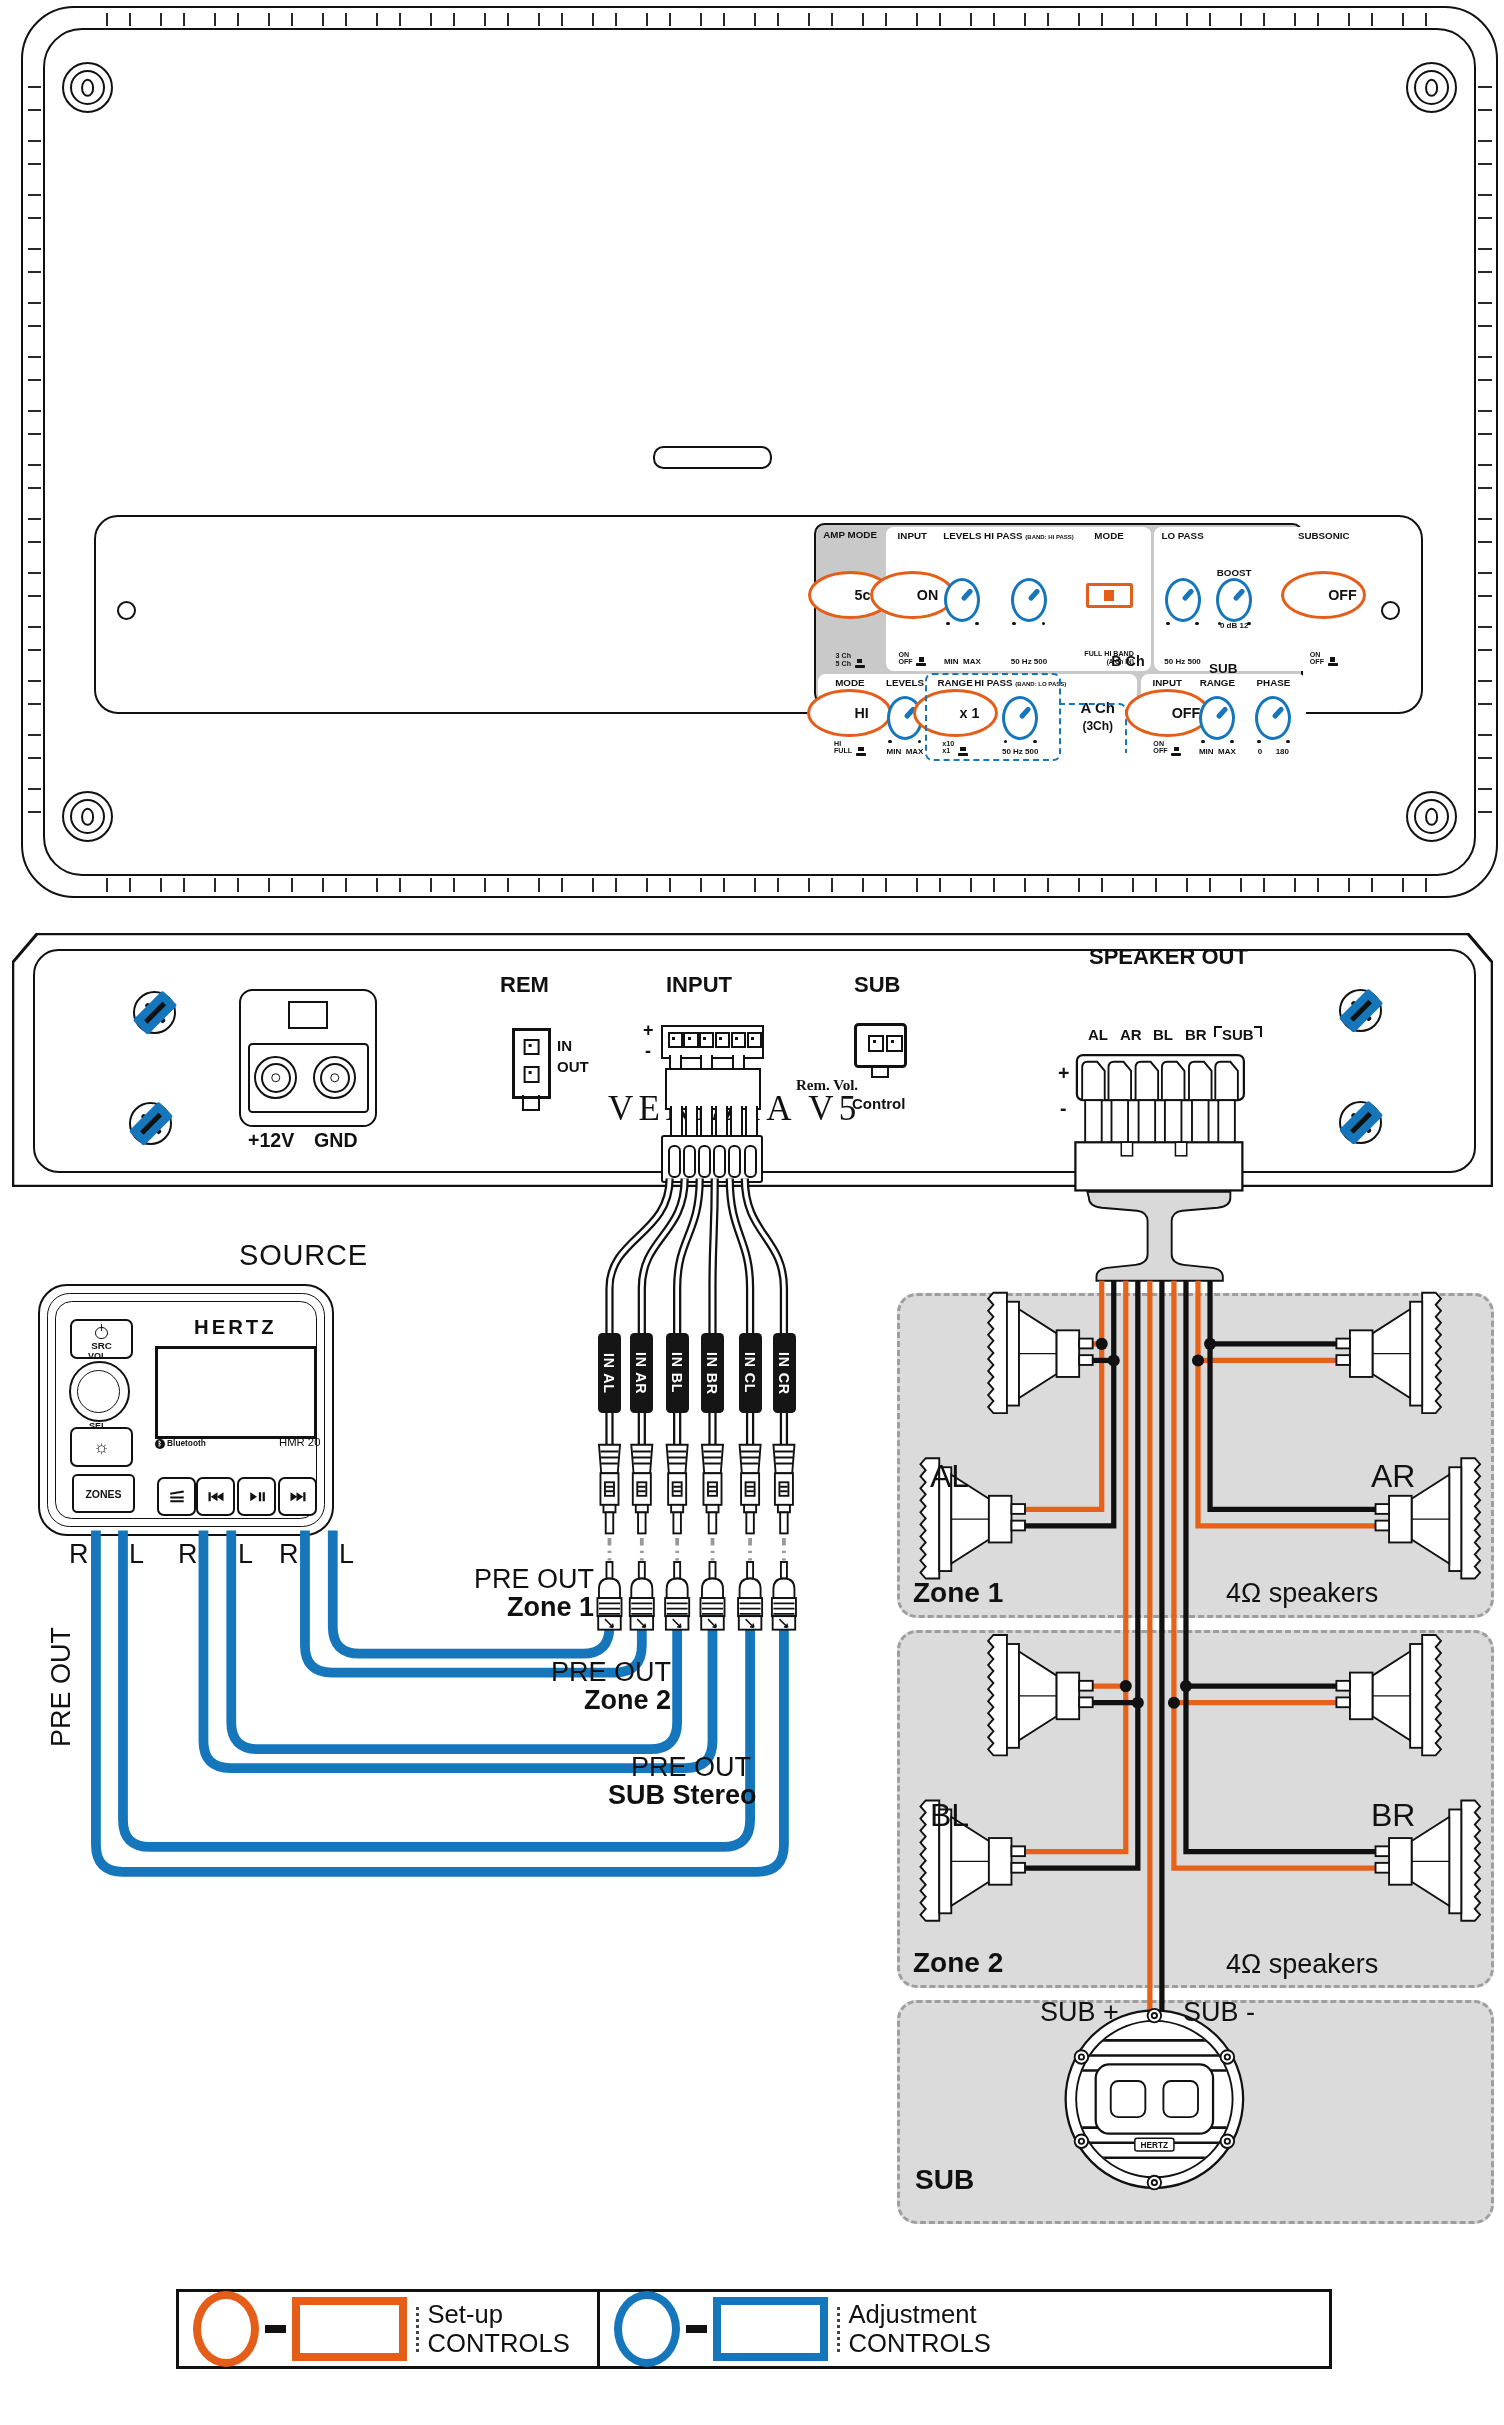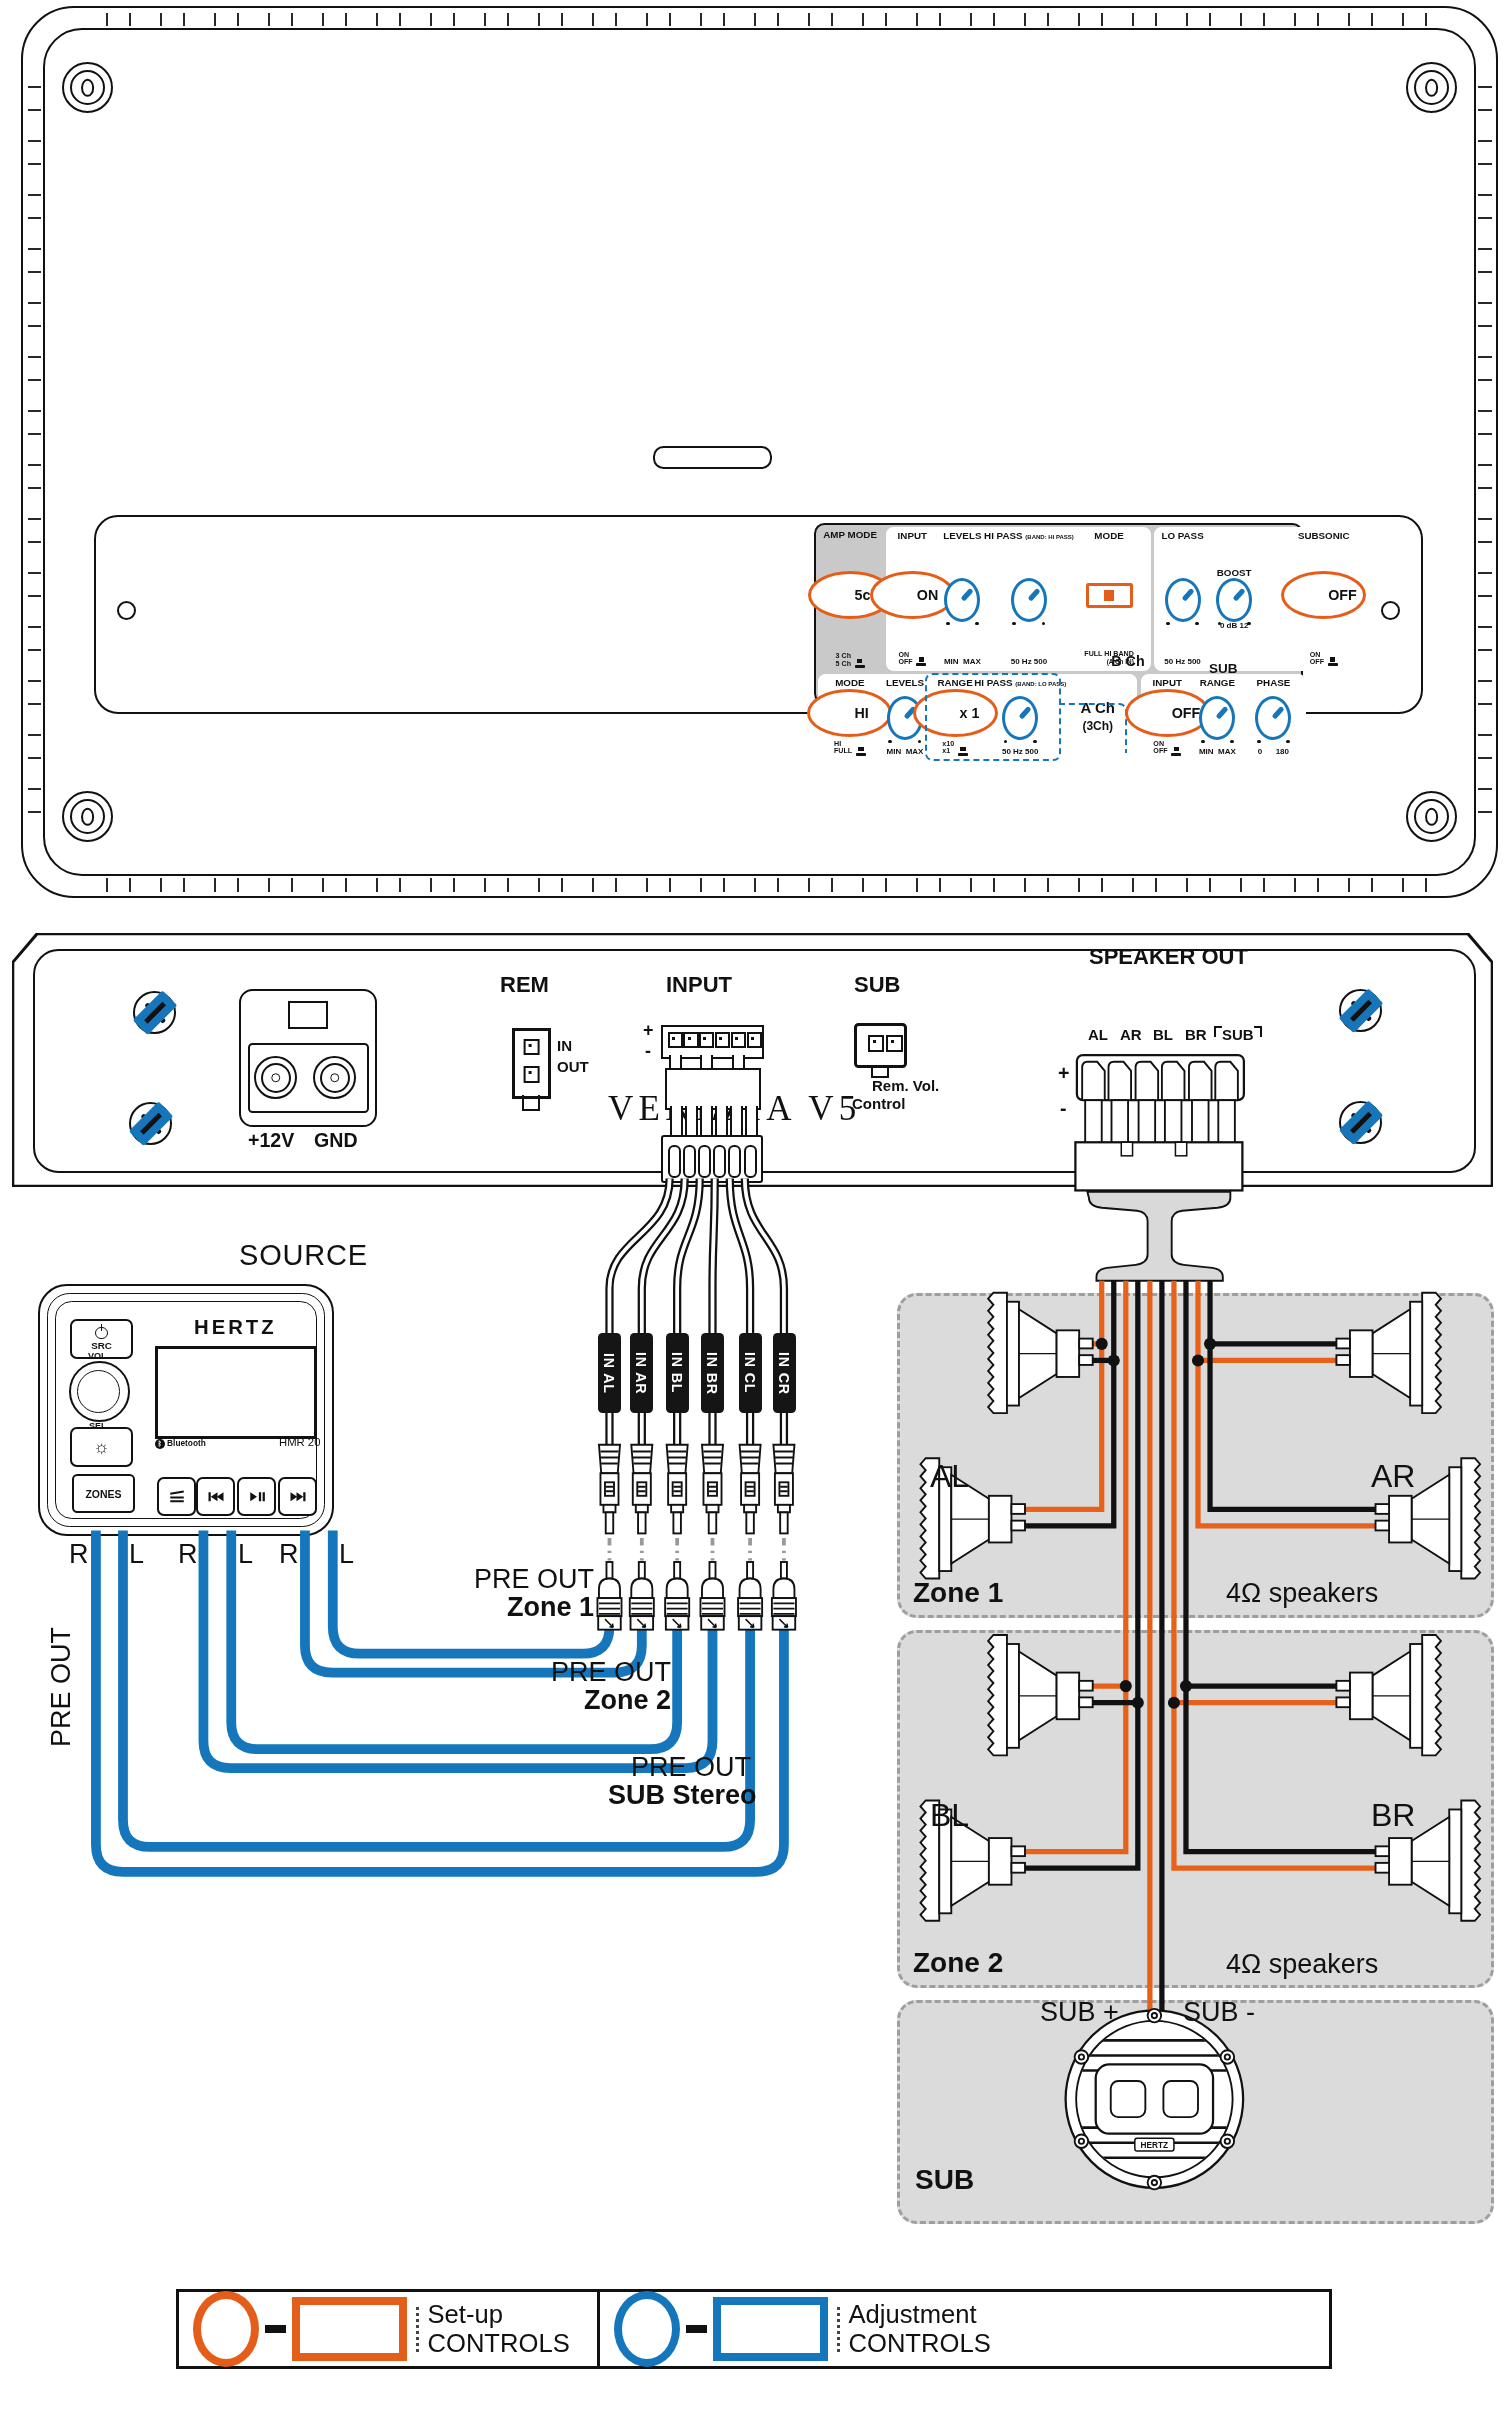--- a/index.html
+++ b/index.html
@@ -407,21 +407,21 @@
       <div class="in-oval" style="left:65px;"></div>
       <div class="in-oval" style="left:81px;"></div>
   </div>
 
   <div class="abs bp-lbl" style="left:854px;top:972px;">SUB</div>
   <div class="abs sub-conn">
     <div class="pin-sq" style="left:10.5px;top:9px;transform:none;"></div>
     <div class="pin-sq" style="left:29px;top:9px;transform:none;"></div>
   </div>
   <div class="abs sub-tab"></div>
-  <div class="abs bp-small" style="left:872px;top:1077px;">Rem. Vol.</div>
+  <div class="abs bp-small" style="left:796px;top:1077px;font-family:Liberation Serif, serif;">Rem. Vol.</div>
   <div class="abs bp-small" style="left:852px;top:1095px;">Control</div>
 
   <div class="abs bp-lbl" style="left:1089px;top:944px;">SPEAKER OUT</div>
   <div class="abs bp-small" style="left:1088px;top:1026px;">AL</div>
   <div class="abs bp-small" style="left:1120px;top:1026px;">AR</div>
   <div class="abs bp-small" style="left:1153px;top:1026px;">BL</div>
   <div class="abs bp-small" style="left:1185px;top:1026px;">BR</div>
   <div class="abs" style="left:1214px;top:1026px;">
     <span class="bkt l"></span><span class="bp-small">SUB</span><span class="bkt r"></span>
   </div>

